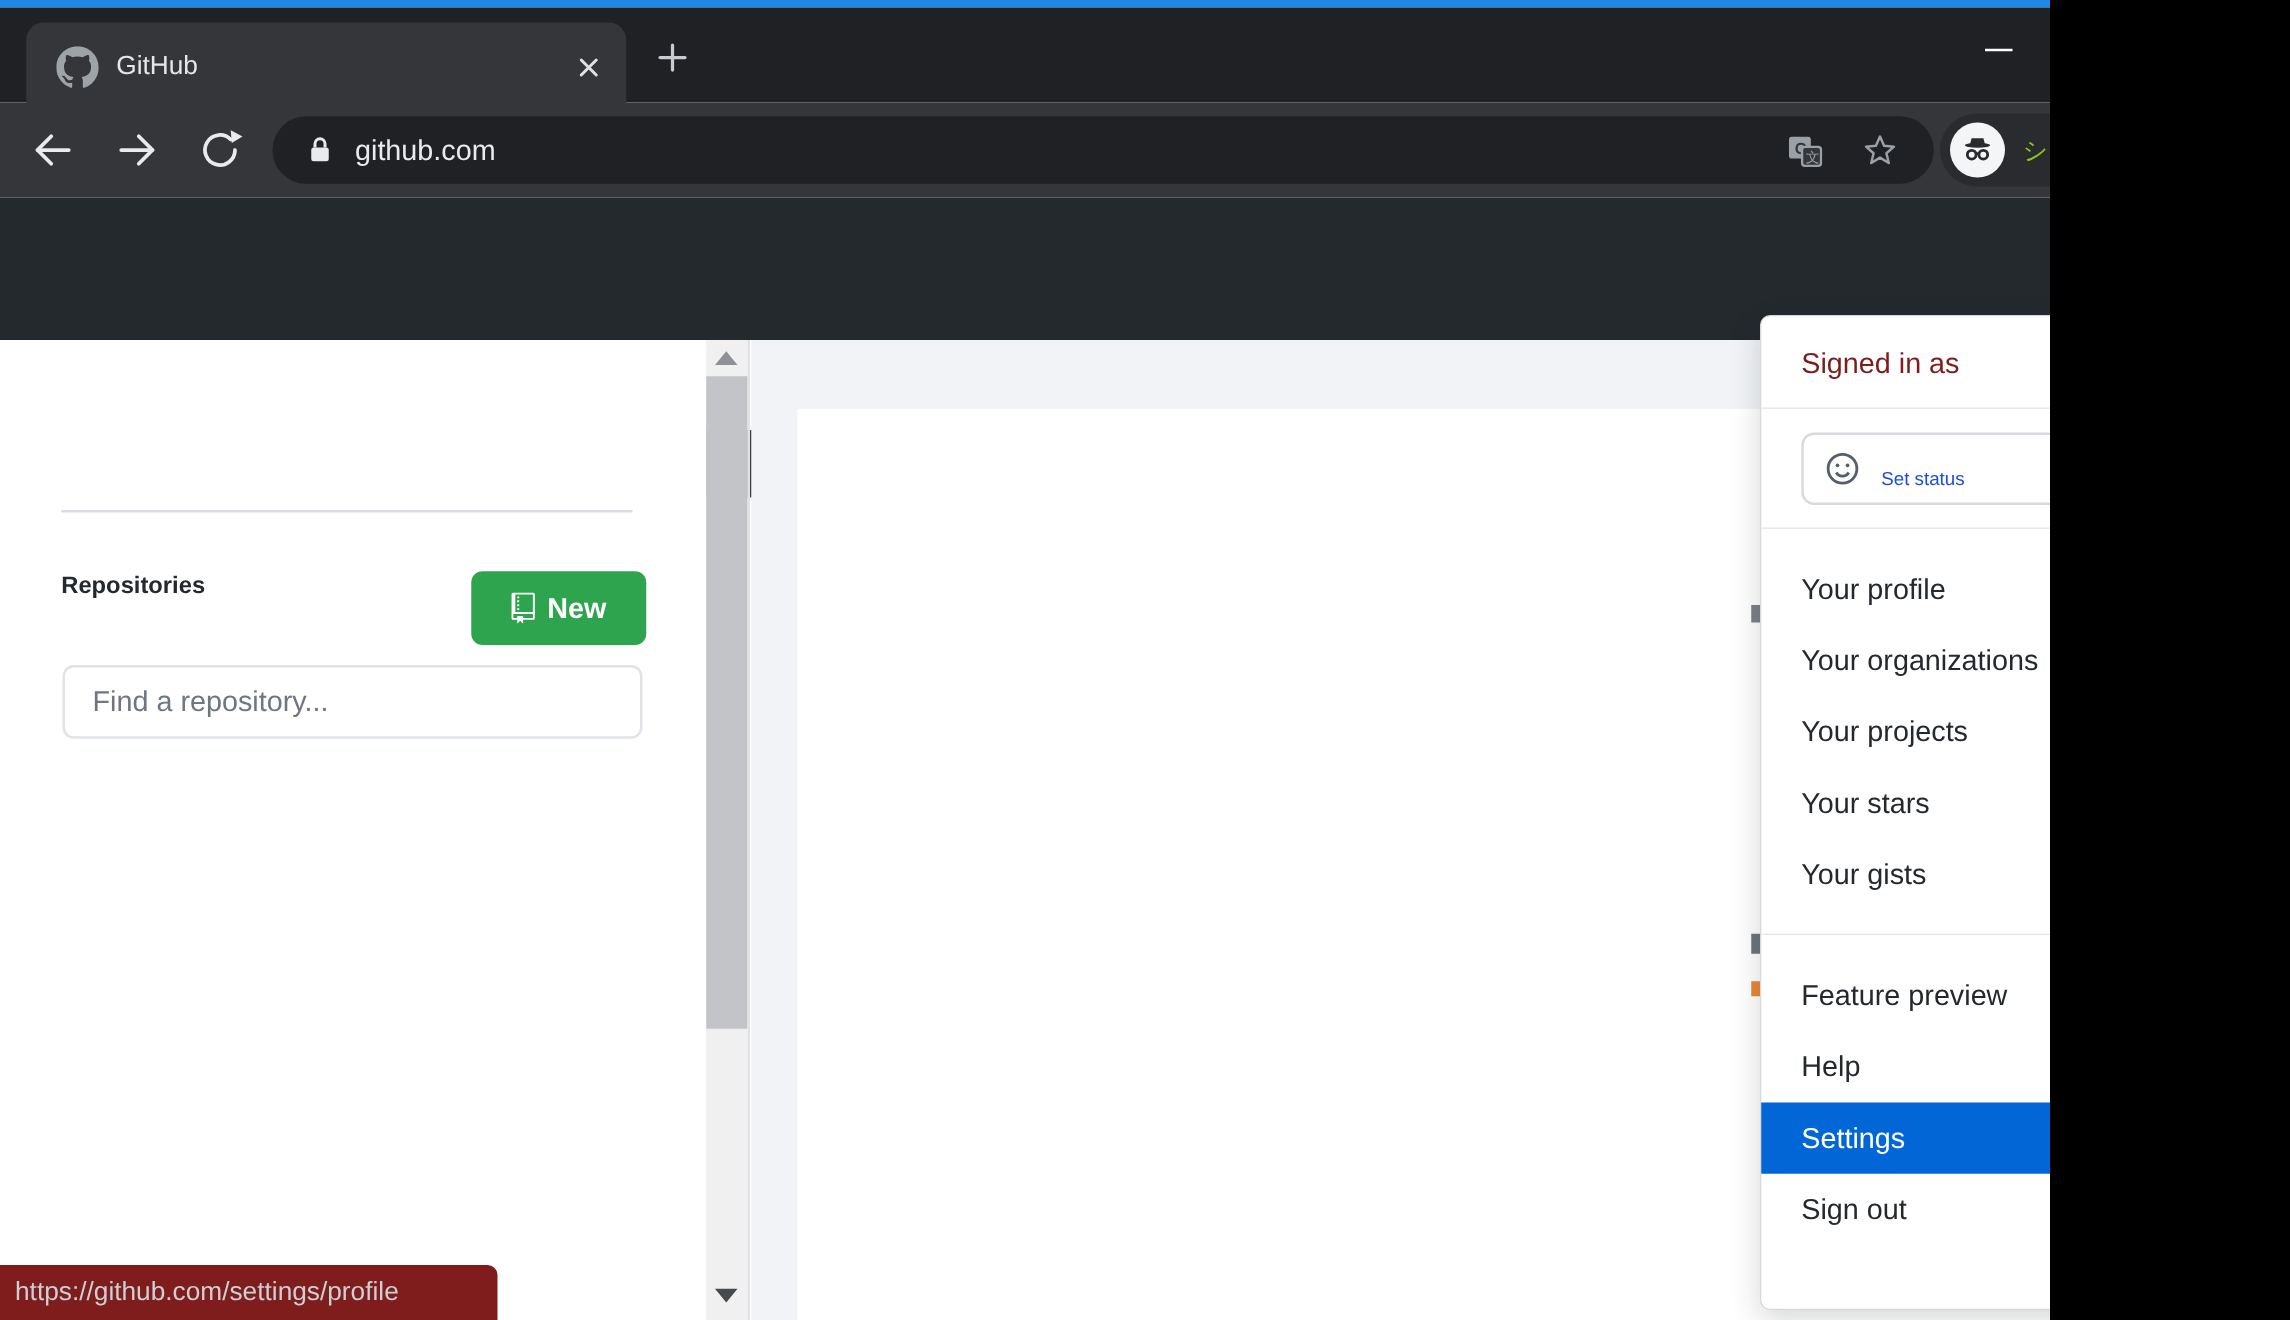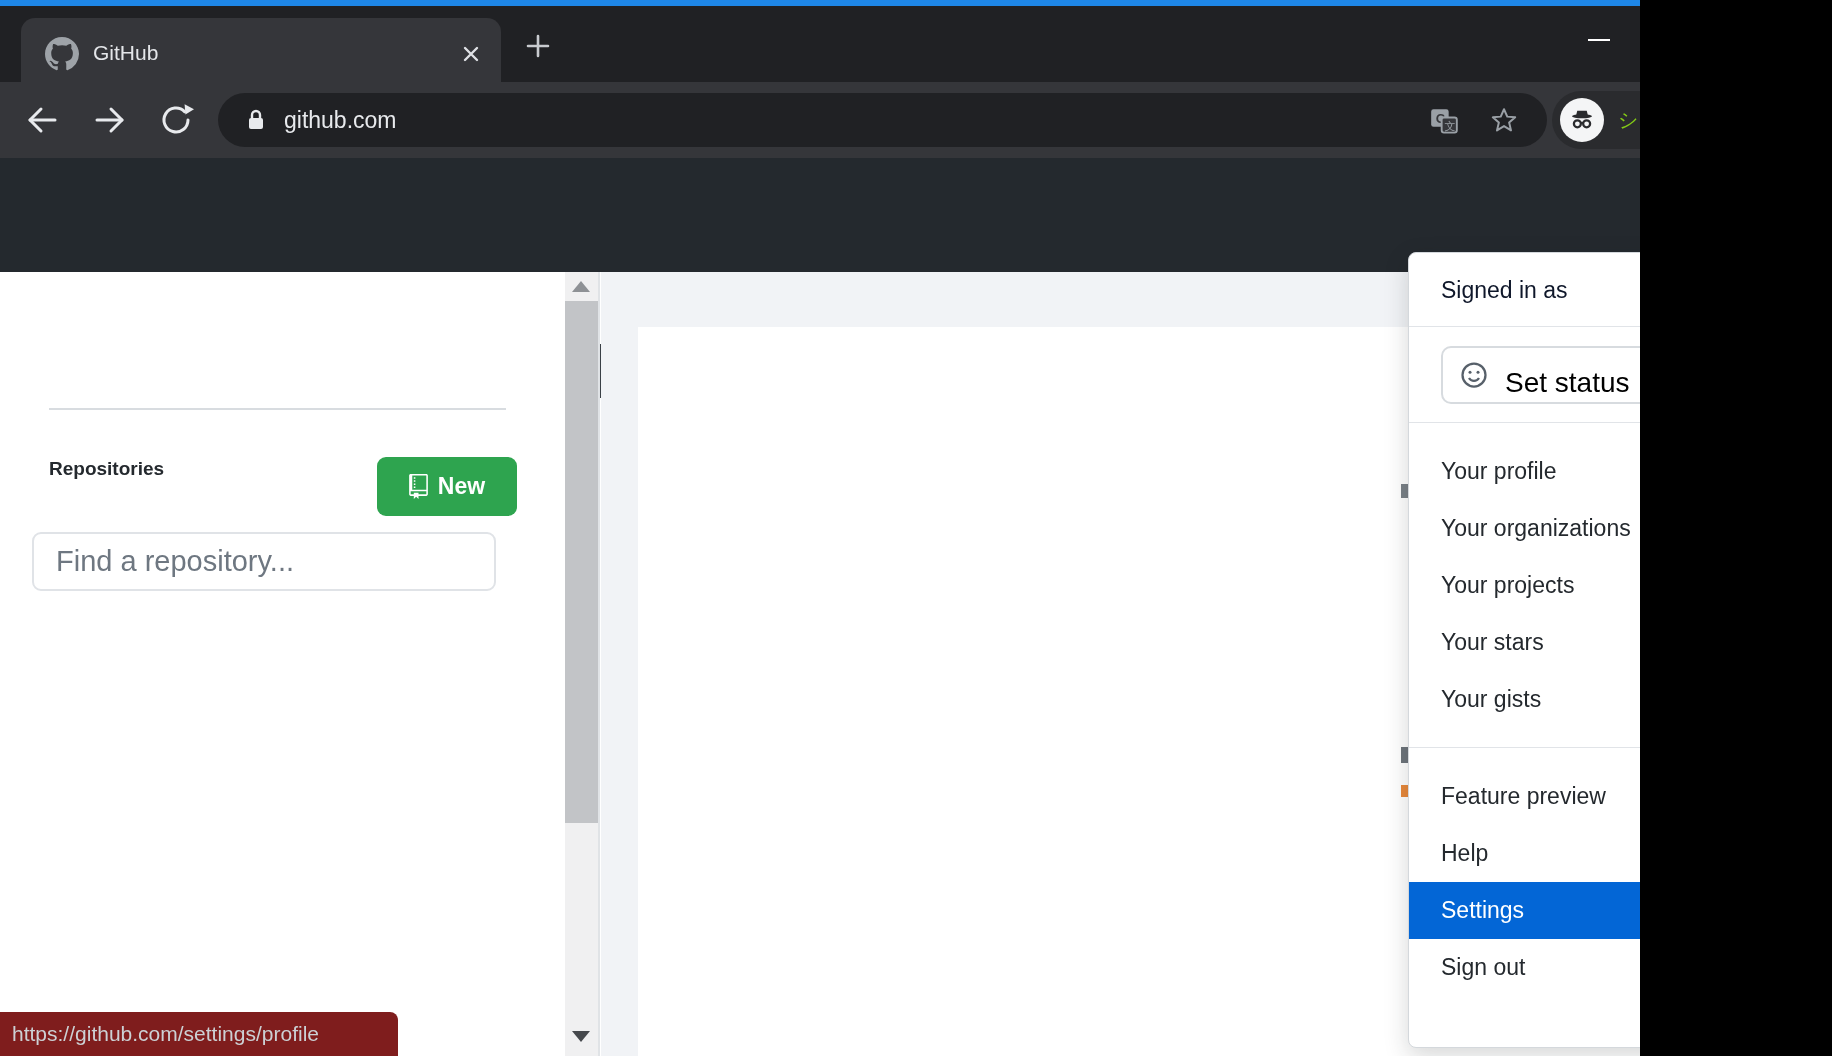--- a/index.html
+++ b/index.html
@@ -56,22 +56,22 @@
     border-top:8px solid #fff;}
   .avatar{left:1699px;top:184px;width:82px;height:48px;background:#fff;border-radius:4px;}
 
   
   .sidebar{left:0;top:272px;width:565px;height:784px;background:#fff;}
   .side-divider{left:49px;top:136px;width:457px;height:2px;background:#d8dce0;}
   .side-heading{left:49px;top:186px;font-size:19px;font-weight:bold;color:#24292e;}
   .new-btn{left:377px;top:185px;width:140px;height:59px;background:#2ea44f;border-radius:9px;
     display:flex;align-items:center;justify-content:center;gap:10px;color:#fff;
     font-size:23px;font-weight:bold;cursor:pointer;}
-  .find-input{left:32px;top:260px;width:464px;height:59px;border:2px solid #e0e3e7;border-radius:9px;
-    box-sizing:border-box;font-size:29px;color:#24292e;padding:0 22px;outline:none;
+  .find-input{left:50px;top:260px;width:464px;height:59px;border:2px solid #e0e3e7;border-radius:9px;
+    box-sizing:border-box;font-size:23px;color:#24292e;padding:0 22px;outline:none;
     font-family:"Liberation Sans","DejaVu Sans",sans-serif;}
   .find-input::placeholder{color:#6e7781;opacity:1;}
 
   .inner-scrollbar{left:565px;top:272px;width:33px;height:784px;background:#f0f0f1;}
   .inner-divider{left:598px;top:272px;width:2px;height:784px;background:#e0e3e6;}
   .gray-region{left:601px;top:272px;width:1194px;height:784px;background:#f1f3f6;}
   .white-card{left:638px;top:327px;width:1157px;height:729px;background:#fff;}
 
   .tri-up{width:0;height:0;border-left:9px solid transparent;border-right:9px solid transparent;
     border-bottom:11px solid #8e9195;}
@@ -87,26 +87,26 @@
   
   .dropdown{left:1408px;top:252px;width:356px;height:796px;background:#fff;
     border:1px solid #d4d8dc;border-radius:8px;box-sizing:border-box;
     box-shadow:0 8px 24px rgba(27,31,35,.18);overflow:visible;}
   .dropdown::before{content:"";position:absolute;top:-26px;left:308px;border:13px solid transparent;
     border-bottom-color:#d4d8dc;}
   .dropdown::after{content:"";position:absolute;top:-22px;left:310px;border:11px solid transparent;
     border-bottom-color:#fff;}
   .dd-sec{position:relative;box-sizing:border-box;border-bottom:1px solid #e1e4e8;}
   .dd-sec:last-child{border-bottom:none;}
-  .dd-signedin{height:74px;padding:24px 0 0 32px;font-size:23px;color:#0f172a;}
+  .dd-signedin{height:74px;padding:24px 0 0 32px;font-size:23px;color:#7f1d1d;}
   .dd-status-sec{height:96px;}
   .status-btn{position:absolute;left:32px;top:19px;width:291px;height:58px;border:2px solid #d7dbdf;
     border-radius:10px;box-sizing:border-box;display:flex;align-items:center;cursor:pointer;}
   .status-btn .smiley{margin-left:16px;}
-  .status-label{margin-left:16px;color:#000000;font-size:28px;margin-top:16px;}
+  .status-label{margin-left:16px;color:#1d4ed8;font-size:15px;margin-top:16px;}
   .dd-items{padding:20px 0 19px 0;}
   .dd-item{height:57px;line-height:57px;padding-left:32px;font-size:23px;color:#24292e;cursor:pointer;}
   .dd-item.active{background:#0366d6;color:#fff;}
   .dd-bottom{padding-top:20px;height:245px;}
 
   
   .status-tooltip{left:0;top:1012px;width:398px;height:44px;background:#7f1d1d;
     border-radius:0 8px 0 0;color:#ccd0d4;font-size:21px;line-height:44px;padding-left:12px;
     box-sizing:border-box;white-space:nowrap;overflow:hidden;}
 </style>

